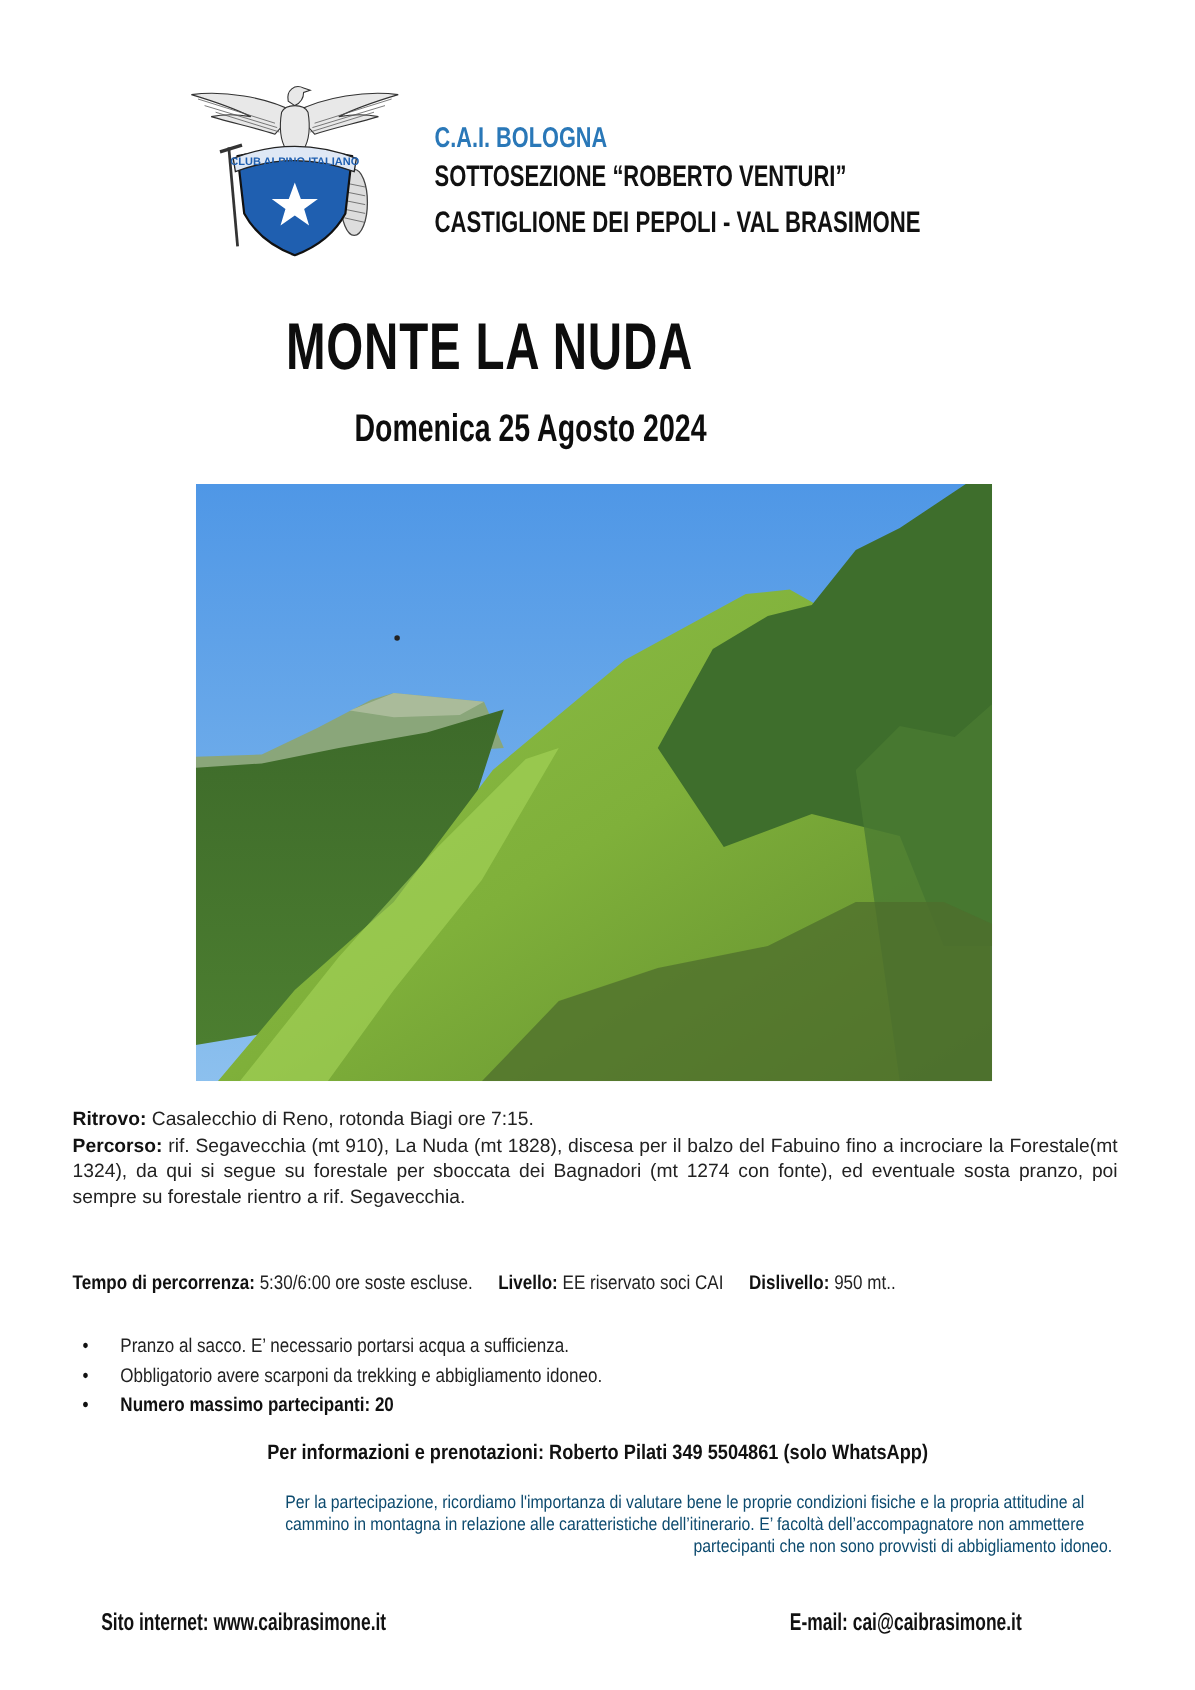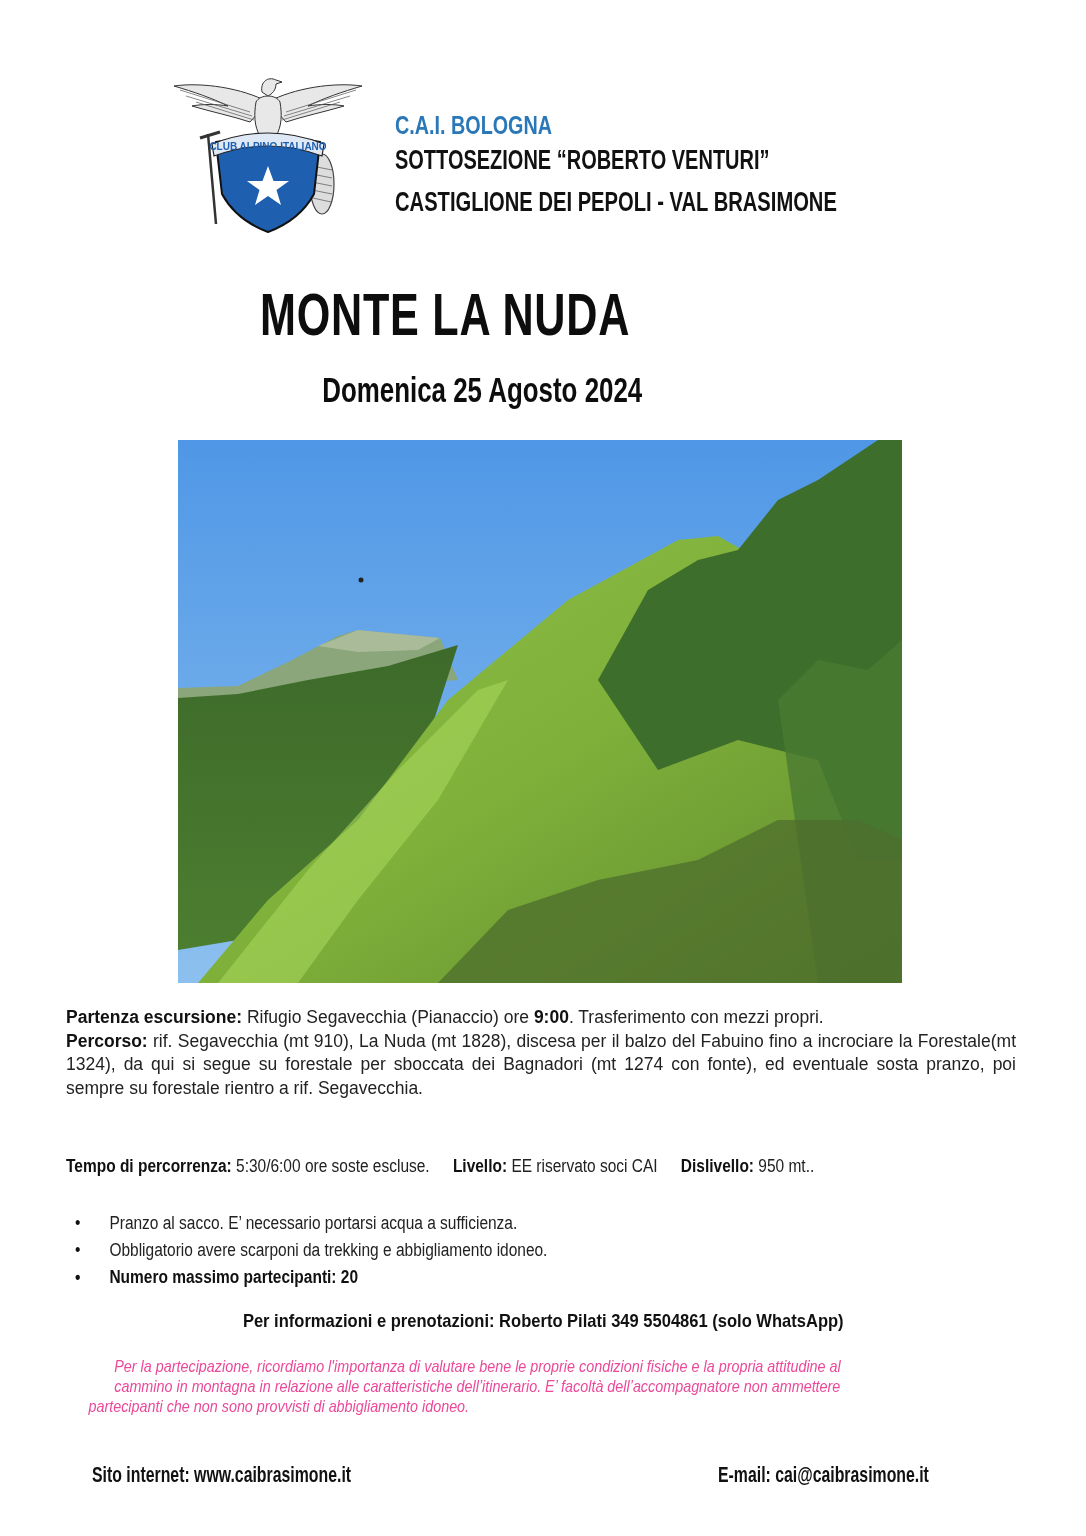--- a/index.html
+++ b/index.html
@@ -30,21 +30,21 @@
     #stats .gap { display: inline-block; width: 22px; }
 
     #bullets { position: absolute; left: 75px; top: 1210px; font-size: 18px; line-height: 27px; color: #222; list-style: none; transform: scaleX(0.86); transform-origin: left top; white-space: nowrap; }
     #bullets li { position: relative; padding-left: 40px; }
     #bullets li::before { content: "•"; position: absolute; left: 0; top: 0; color: #111; }
     #bullets li.strong { font-weight: bold; color: #111; }
 
     #contact { position: absolute; left: 0; width: 1086px; top: 1310px; text-align: center; }
     #contact span { display: inline-block; font-size: 19px; font-weight: bold; color: #111; transform: scaleX(0.87); }
 
-    #disclaimer { position: absolute; left: 60px; width: 980px; top: 1356px; text-align: left; font-size: 16.5px; line-height: 20px; color: #ec4899; font-style: italic; }
+    #disclaimer { position: absolute; left: 60px; width: 980px; top: 1356px; text-align: right; font-size: 16.5px; line-height: 20px; color: #0c4a6e; }
     #disclaimer span { display: inline-block; transform: scaleX(0.87); }
 
     #website { position: absolute; left: 92px; top: 1462px; font-size: 22px; font-weight: bold; color: #111; white-space: nowrap; transform: scaleX(0.72); transform-origin: left top; }
     #email { position: absolute; left: 718px; top: 1462px; font-size: 22px; font-weight: bold; color: #111; white-space: nowrap; transform: scaleX(0.72); transform-origin: left top; }
   </style>
 </head>
 <body>
 
 <div id="logo">
   <svg width="192" height="160" viewBox="0 0 192 160">
@@ -117,21 +117,21 @@
     <path d="M420 240 L470 150 L520 120 L560 110 L600 60 L640 40 L700 0 L724 0 L724 420 L680 420 L640 320 L560 300 L480 330 Z" fill="#3e6e2c"></path>
     <path d="M600 260 L640 220 L690 230 L724 200 L724 543 L640 543 Z" fill="#4a7a32" opacity="0.8"></path>
 
     <path d="M260 543 L330 470 L420 440 L520 420 L600 380 L680 380 L724 400 L724 543 Z" fill="#4d6e2c" opacity="0.75"></path>
 
     <circle cx="183" cy="140" r="2.5" fill="#222"></circle>
   </svg>
 </div>
 
 <div id="details">
-  <p><b>Partenza escursione:</b><span> Rifugio Segavecchia (Pianaccio) ore </span><b>9:00</b><span>. Trasferimento con mezzi propri.</span></p>
+  <p><b>Ritrovo:</b><span> Casalecchio di Reno, rotonda Biagi ore 7:15.</span></p>
   <p><b>Percorso:</b><span> rif. Segavecchia (mt 910),  La Nuda (mt 1828), discesa per il balzo del Fabuino fino a incrociare la Forestale(mt 1324), da qui si segue su forestale per sboccata dei Bagnadori (mt 1274 con fonte), ed eventuale sosta pranzo, poi sempre su forestale rientro a rif. Segavecchia.</span></p>
 </div>
 
 <div id="stats">
   <b>Tempo di percorrenza:</b><span> 5:30/6:00 ore soste escluse.</span><span class="gap"></span>
   <b>Livello:</b><span> EE riservato soci CAI</span><span class="gap"></span>
   <b>Dislivello:</b><span> 950 mt..</span>
 </div>
 
 <ul id="bullets">

